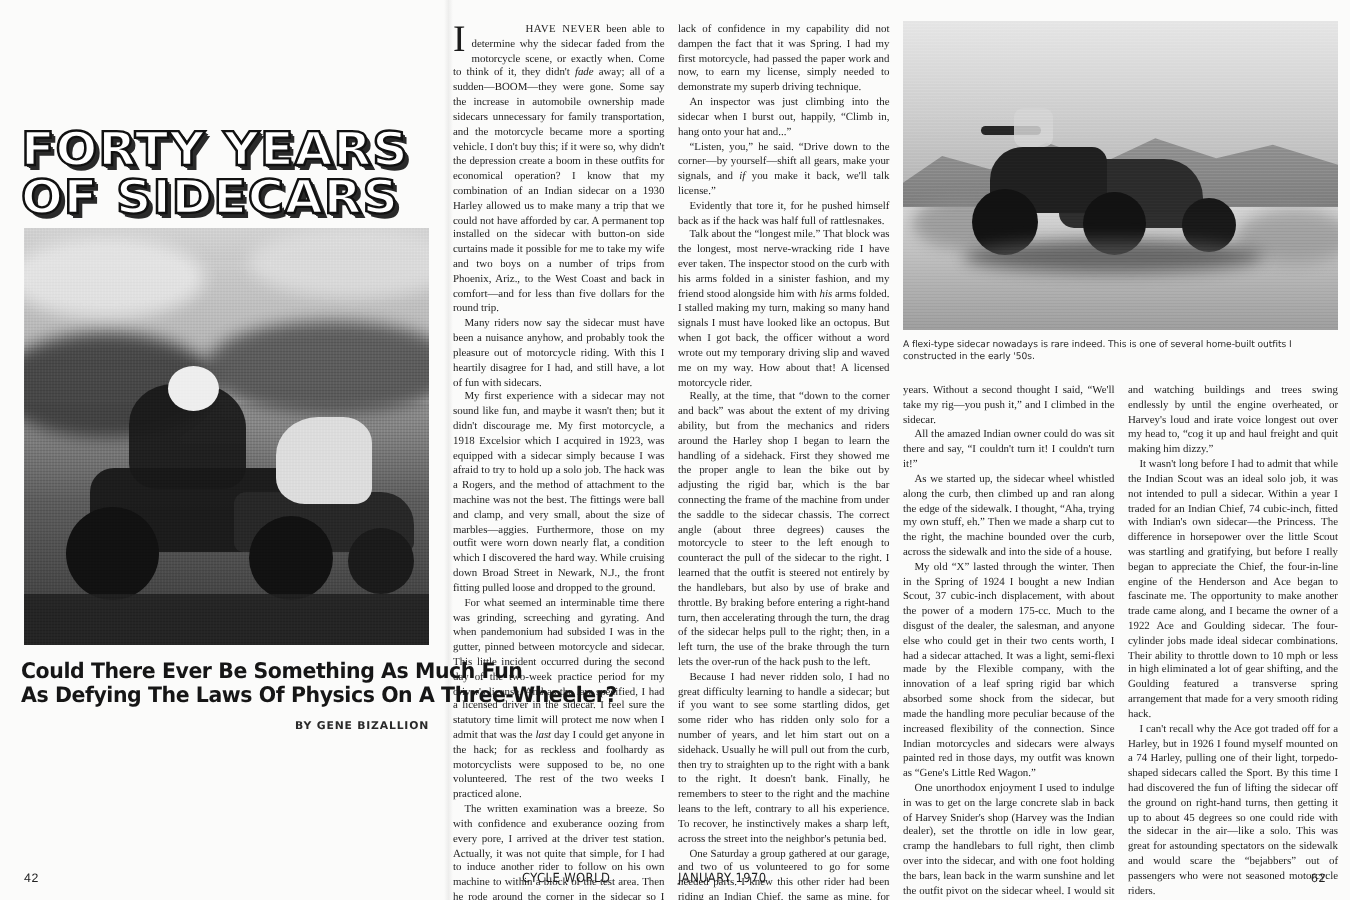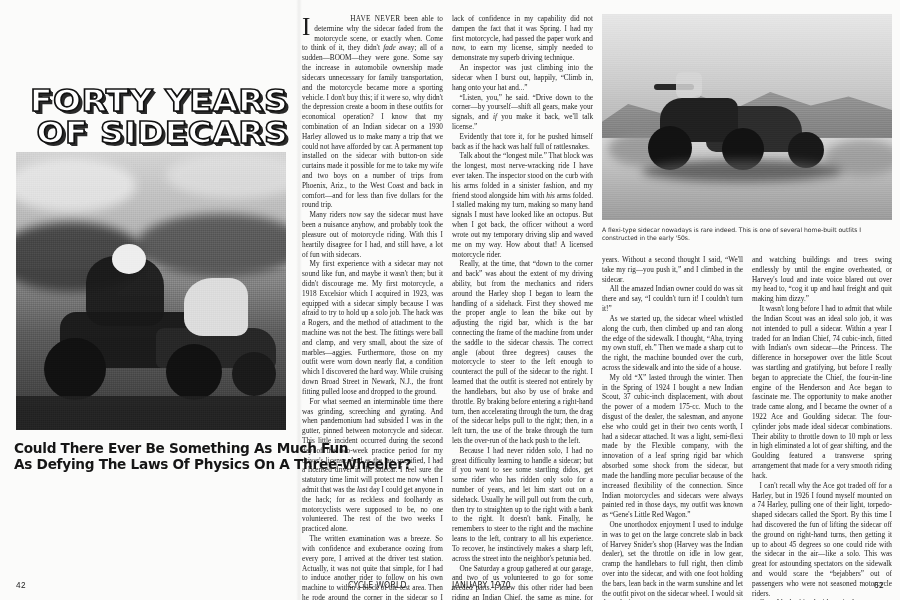--- a/index.html
+++ b/index.html
@@ -29,24 +29,23 @@
     top: 0;
     width: 6px;
     height: 600px;
     background: linear-gradient(to right, rgba(0,0,0,0.00), rgba(0,0,0,0.055), rgba(0,0,0,0.00));
     pointer-events: none;
   }
 
   
   #headline-block {
     position: absolute;
-    left: 0;
+    left: 14px;
     top: 86px;
     width: 272px;
-    text-align: right;
   }
   .display-line {
     font-family: "DejaVu Sans", sans-serif;
     font-weight: 700;
     font-size: 31px;
     line-height: 0.93;
     letter-spacing: 0.5px;
     color: #ffffff;
     -webkit-text-stroke: 1.6px #111;
     text-shadow:
@@ -261,20 +260,21 @@
     <div class="ph-hard" style="left:150px;top:192px;width:56px;height:56px;border-radius:50%;background:#161616;"></div>
     <div class="ph-hard" style="left:216px;top:200px;width:44px;height:44px;border-radius:50%;background:#1f1f1f;"></div>
     <div class="ph-hard" style="left:168px;top:126px;width:64px;height:58px;border-radius:44% 30% 18% 30%;background:#d8d8d8;"></div>
     <div class="ph-hard" style="left:0px;top:244px;width:270px;height:34px;background:#262626;opacity:.9;"></div>
     <div class="grain"></div>
   </div>
 
   <div id="deck">
     <div class="deck-line">Could There Ever Be Something As Much Fun</div>
     <div class="deck-line">As Defying The Laws Of Physics On A Three-Wheeler?</div>
+    <div id="byline">BY GENE BIZALLION</div>
   </div>
 
   <div class="col" id="col1">
     <p class="noindent">
       <span class="dropcap">I</span><span class="smallcaps">HAVE NEVER</span><span> been able to determine why the sidecar faded from the motorcycle scene, or exactly when. Come to think of it, they didn't </span><em>fade</em><span> away; all of a sudden—BOOM—they were gone. Some say the increase in automobile ownership made sidecars unnecessary for family transportation, and the motorcycle became more a sporting vehicle. I don't buy this; if it were so, why didn't the depression create a boom in these outfits for economical operation? I know that my combination of an Indian sidecar on a 1930 Harley allowed us to make many a trip that we could not have afforded by car. A permanent top installed on the sidecar with button-on side curtains made it possible for me to take my wife and two boys on a number of trips from Phoenix, Ariz., to the West Coast and back in comfort—and for less than five dollars for the round trip.</span>
     </p>
     <p>Many riders now say the sidecar must have been a nuisance anyhow, and probably took the pleasure out of motorcycle riding. With this I heartily disagree for I had, and still have, a lot of fun with sidecars.</p>
     <p>My first experience with a sidecar may not sound like fun, and maybe it wasn't then; but it didn't discourage me. My first motorcycle, a 1918 Excelsior which I acquired in 1923, was equipped with a sidecar simply because I was afraid to try to hold up a solo job. The hack was a Rogers, and the method of attachment to the machine was not the best. The fittings were ball and clamp, and very small, about the size of marbles—aggies. Furthermore, those on my outfit were worn down nearly flat, a condition which I discovered the hard way. While cruising down Broad Street in Newark, N.J., the front fitting pulled loose and dropped to the ground.</p>
     <p>
       <span>For what seemed an interminable time there was grinding, screeching and gyrating. And when pandemonium had subsided I was in the gutter, pinned between motorcycle and sidecar. This little incident occurred during the second day of the two-week practice period for my driver's license. And as the law specified, I had a licensed driver in the sidecar. I feel sure the statutory time limit will protect me now when I admit that was the </span><em>last</em><span> day I could get anyone in the hack; for as reckless and foolhardy as motorcyclists were supposed to be, no one volunteered. The rest of the two weeks I practiced alone.</span>
@@ -320,21 +320,21 @@
 
   <div class="col" id="col3">
     <p class="noindent">years. Without a second thought I said, “We'll take my rig—you push it,” and I climbed in the sidecar.</p>
     <p>All the amazed Indian owner could do was sit there and say, “I couldn't turn it! I couldn't turn it!”</p>
     <p>As we started up, the sidecar wheel whistled along the curb, then climbed up and ran along the edge of the sidewalk. I thought, “Aha, trying my own stuff, eh.” Then we made a sharp cut to the right, the machine bounded over the curb, across the sidewalk and into the side of a house.</p>
     <p>My old “X” lasted through the winter. Then in the Spring of 1924 I bought a new Indian Scout, 37 cubic-inch displacement, with about the power of a modern 175-cc. Much to the disgust of the dealer, the salesman, and anyone else who could get in their two cents worth, I had a sidecar attached. It was a light, semi-flexi made by the Flexible company, with the innovation of a leaf spring rigid bar which absorbed some shock from the sidecar, but made the handling more peculiar because of the increased flexibility of the connection. Since Indian motorcycles and sidecars were always painted red in those days, my outfit was known as “Gene's Little Red Wagon.”</p>
     <p>One unorthodox enjoyment I used to indulge in was to get on the large concrete slab in back of Harvey Snider's shop (Harvey was the Indian dealer), set the throttle on idle in low gear, cramp the handlebars to full right, then climb over into the sidecar, and with one foot holding the bars, lean back in the warm sunshine and let the outfit pivot on the sidecar wheel. I would sit there dozing</p>
   </div>
 
   <div class="col" id="col4">
-    <p class="noindent">and watching buildings and trees swing endlessly by until the engine overheated, or Harvey's loud and irate voice blared out over my head to, “cog it up and haul freight and quit making him dizzy.”</p>
+    <p class="noindent">and watching buildings and trees swing endlessly by until the engine overheated, or Harvey's loud and irate voice longest out over my head to, “cog it up and haul freight and quit making him dizzy.”</p>
     <p>It wasn't long before I had to admit that while the Indian Scout was an ideal solo job, it was not intended to pull a sidecar. Within a year I traded for an Indian Chief, 74 cubic-inch, fitted with Indian's own sidecar—the Princess. The difference in horsepower over the little Scout was startling and gratifying, but before I really began to appreciate the Chief, the four-in-line engine of the Henderson and Ace began to fascinate me. The opportunity to make another trade came along, and I became the owner of a 1922 Ace and Goulding sidecar. The four-cylinder jobs made ideal sidecar combinations. Their ability to throttle down to 10 mph or less in high eliminated a lot of gear shifting, and the Goulding featured a transverse spring arrangement that made for a very smooth riding hack.</p>
     <p>I can't recall why the Ace got traded off for a Harley, but in 1926 I found myself mounted on a 74 Harley, pulling one of their light, torpedo-shaped sidecars called the Sport. By this time I had discovered the fun of lifting the sidecar off the ground on right-hand turns, then getting it up to about 45 degrees so one could ride with the sidecar in the air—like a solo. This was great for astounding spectators on the sidewalk and would scare the “bejabbers” out of passengers who were not seasoned motorcycle riders.</p>
     <p>Once I had a friend with me in the</p>
   </div>
 
   <div class="folio" id="folio-left">42</div>
   <div id="masthead">CYCLE WORLD</div>
   <div id="issue-date">JANUARY 1970</div>
   <div class="folio" id="folio-right">62</div>
 

